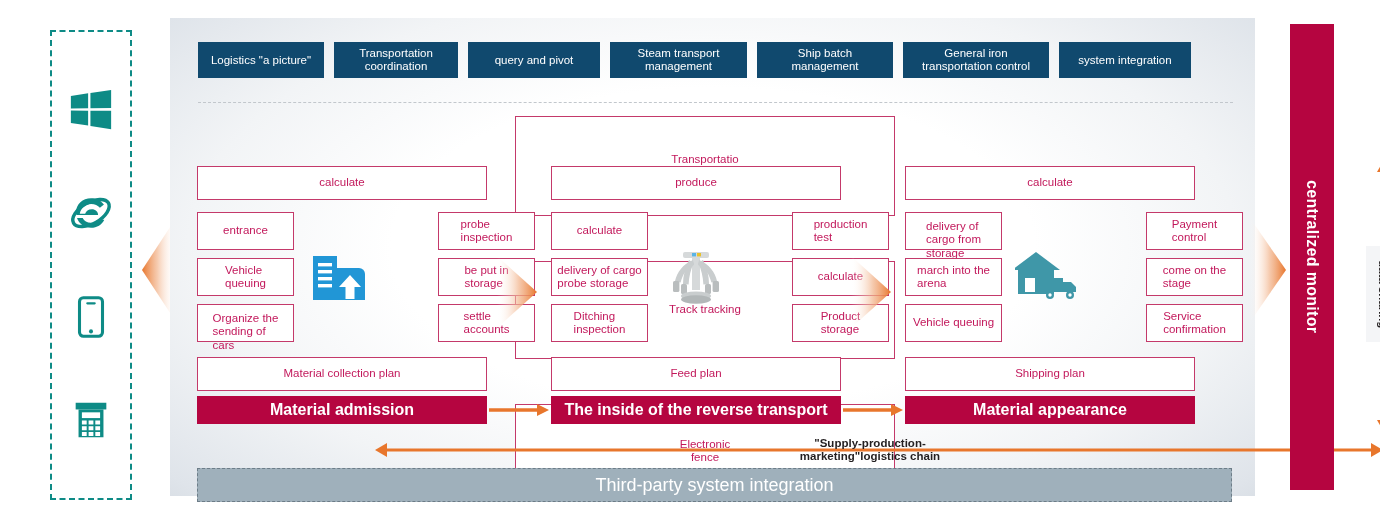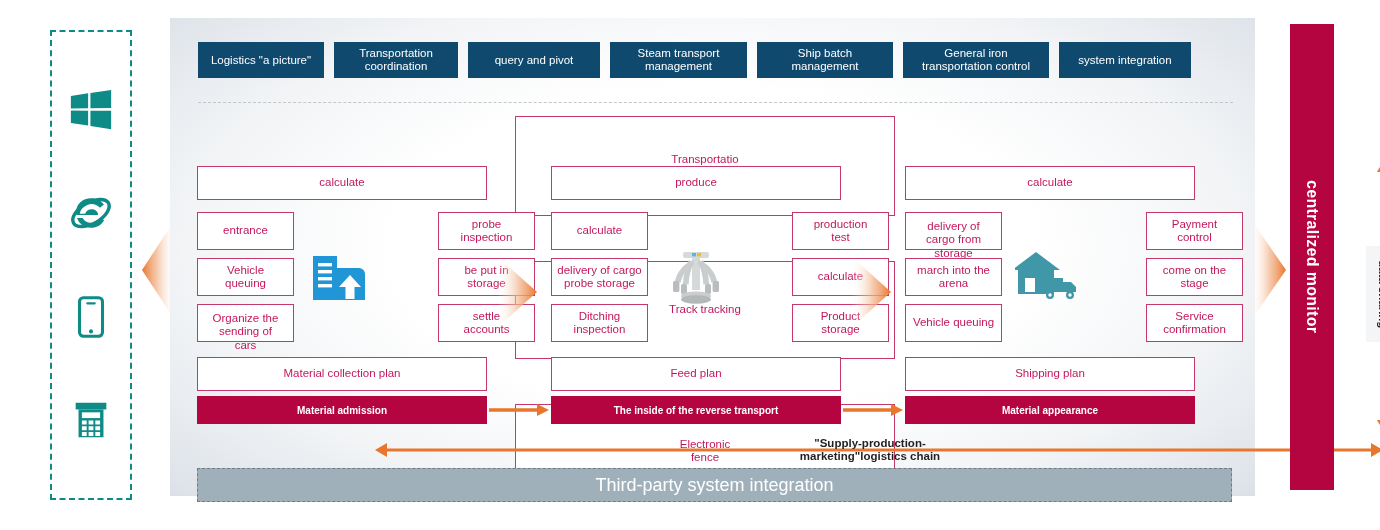--- a/index.html
+++ b/index.html
@@ -78,21 +78,21 @@
 
   
   .col{position:absolute;top:148px;width:290px;height:225px;}
   #col-inbound{left:27px;}
   #col-internal{left:381px;}
   #col-outbound{left:735px;}
 
   .pbox{
     position:absolute;border:1.6px solid #c4396a;background:#ffffff;
     color:#c2185b;font-size:11.5px;line-height:1.16;
-    display:flex;align-items:center;justify-content:center;text-align:center;
+    display:flex;align-items:center;justify-content:center;text-align:left;
     box-sizing:border-box;
     white-space:pre-line;
   }
   .pbox.wide{left:0;width:290px;height:34px;}
   .pbox.top{top:0;}
   .pbox.bottom{top:191px;}
   .pbox.sm{width:97px;height:38px;}
   .pbox.L{left:0;}
   .pbox.R{left:193px;margin-left:48px;}
   .pbox.r1{top:46px;}
@@ -104,21 +104,21 @@
   .col-icon{position:absolute;left:110px;top:82px;width:70px;height:58px;}
 
   
   #step-arrow-1{position:absolute;left:327px;top:238px;}
   #step-arrow-2{position:absolute;left:681px;top:238px;}
 
   
   .banner{
     position:absolute;top:378px;height:28px;
     background:#b50540;color:#ffffff;
-    font-size:10px;font-weight:bold;
+    font-size:16px;font-weight:bold;
     display:flex;align-items:center;justify-content:center;text-align:center;
     box-sizing:border-box;
   }
   #banner-inbound{left:27px;width:290px;}
   #banner-internal{left:381px;width:290px;}
   #banner-outbound{left:735px;width:290px;}
 
   .banner-arrow{position:absolute;top:385px;height:14px;}
   #banner-arrow-1{left:319px;width:60px;}
   #banner-arrow-2{left:673px;width:60px;}

